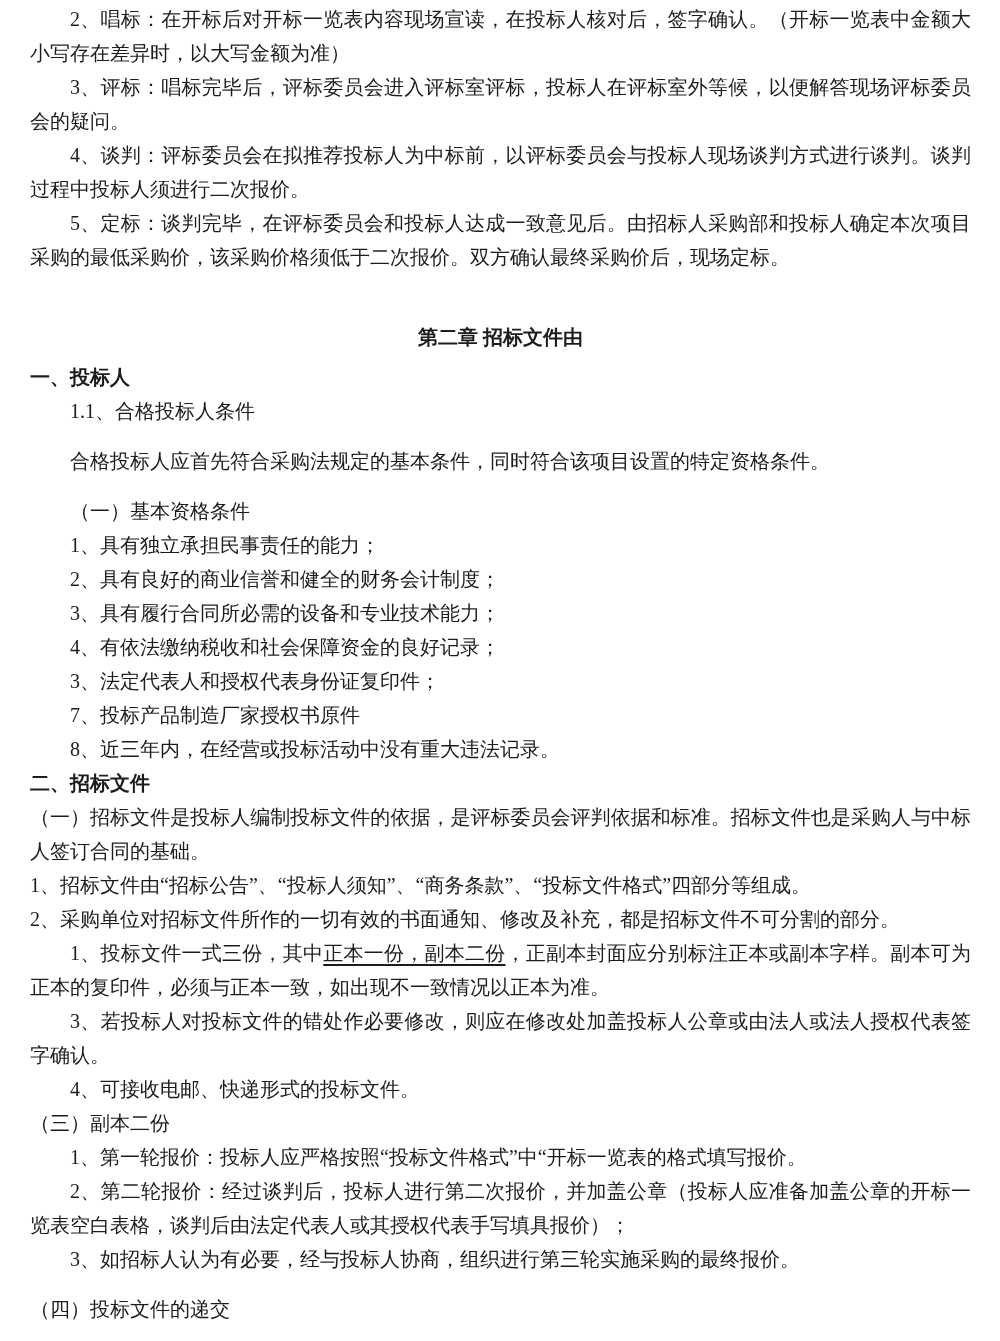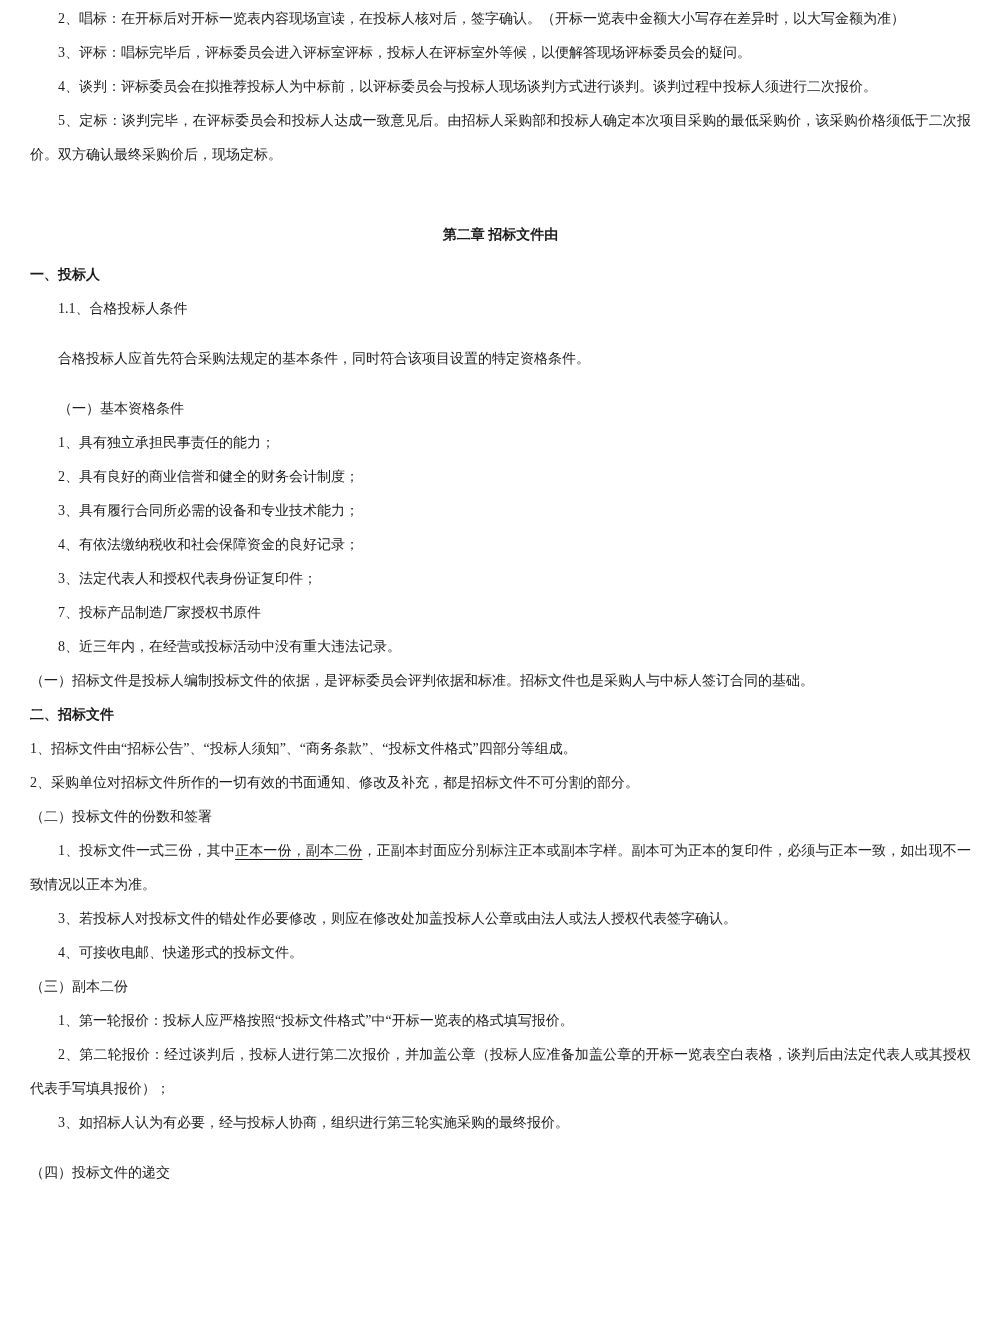--- a/index.html
+++ b/index.html
@@ -8,21 +8,21 @@
     background: #ffffff;
   }
   .page {
     position: relative;
     width: 1000px;
     height: 1341px;
     margin: 0 auto;
     background: #ffffff;
     color: #1c1c1c;
     font-family: "Liberation Serif", "DejaVu Serif", serif;
-    font-size: 14px;
+    font-size: 20px;
     box-sizing: border-box;
     padding: 2px 29px 6px 30px;
     text-align: justify;
     overflow: hidden;
   }
   .para {
     margin: 0;
     line-height: 34px;
     word-break: break-all;
   }
@@ -64,25 +64,24 @@
     <p class="para indent"><span>1.1、合格投标人条件</span></p>
     <p class="para indent sp"><span>合格投标人应首先符合采购法规定的基本条件，同时符合该项目设置的特定资格条件。</span></p>
     <p class="para indent sp"><span>（一）基本资格条件</span></p>
     <p class="para indent"><span>1、具有独立承担民事责任的能力；</span></p>
     <p class="para indent"><span>2、具有良好的商业信誉和健全的财务会计制度；</span></p>
     <p class="para indent"><span>3、具有履行合同所必需的设备和专业技术能力；</span></p>
     <p class="para indent"><span>4、有依法缴纳税收和社会保障资金的良好记录；</span></p>
     <p class="para indent"><span>3、法定代表人和授权代表身份证复印件；</span></p>
     <p class="para indent"><span>7、投标产品制造厂家授权书原件</span></p>
     <p class="para indent"><span>8、近三年内，在经营或投标活动中没有重大违法记录。</span></p>
+    <p class="para bold"><span>二、招标文件</span></p>
     <p class="para"><span>（一）招标文件是投标人编制投标文件的依据，是评标委员会评判依据和标准。招标文件也是采购人与中标人签订合同的基础。</span></p>
-    <p class="para bold"><span>二、招标文件</span></p>
     <p class="para"><span>1、招标文件由“招标公告”、“投标人须知”、“商务条款”、“投标文件格式”四部分等组成。</span></p>
     <p class="para"><span>2、采购单位对招标文件所作的一切有效的书面通知、修改及补充，都是招标文件不可分割的部分。</span></p>
-    <p class="para"><span>（二）投标文件的份数和签署</span></p>
     <p class="para indent"><span>1、投标文件一式三份，其中</span><span class="u">正本一份，副本二份</span><span>，正副本封面应分别标注正本或副本字样。副本可为正本的复印件，必须与正本一致，如出现不一致情况以正本为准。</span></p>
     <p class="para indent"><span>3、若投标人对投标文件的错处作必要修改，则应在修改处加盖投标人公章或由法人或法人授权代表签字确认。</span></p>
     <p class="para indent"><span>4、可接收电邮、快递形式的投标文件。</span></p>
     <p class="para"><span>（三）副本二份</span></p>
     <p class="para indent"><span>1、第一轮报价：投标人应严格按照“投标文件格式”中“开标一览表的格式填写报价。</span></p>
     <p class="para indent"><span>2、第二轮报价：经过谈判后，投标人进行第二次报价，并加盖公章（投标人应准备加盖公章的开标一览表空白表格，谈判后由法定代表人或其授权代表手写填具报价）；</span></p>
     <p class="para indent"><span>3、如招标人认为有必要，经与投标人协商，组织进行第三轮实施采购的最终报价。</span></p>
     <p class="para sp"><span>（四）投标文件的递交</span></p>
   </div>
 

